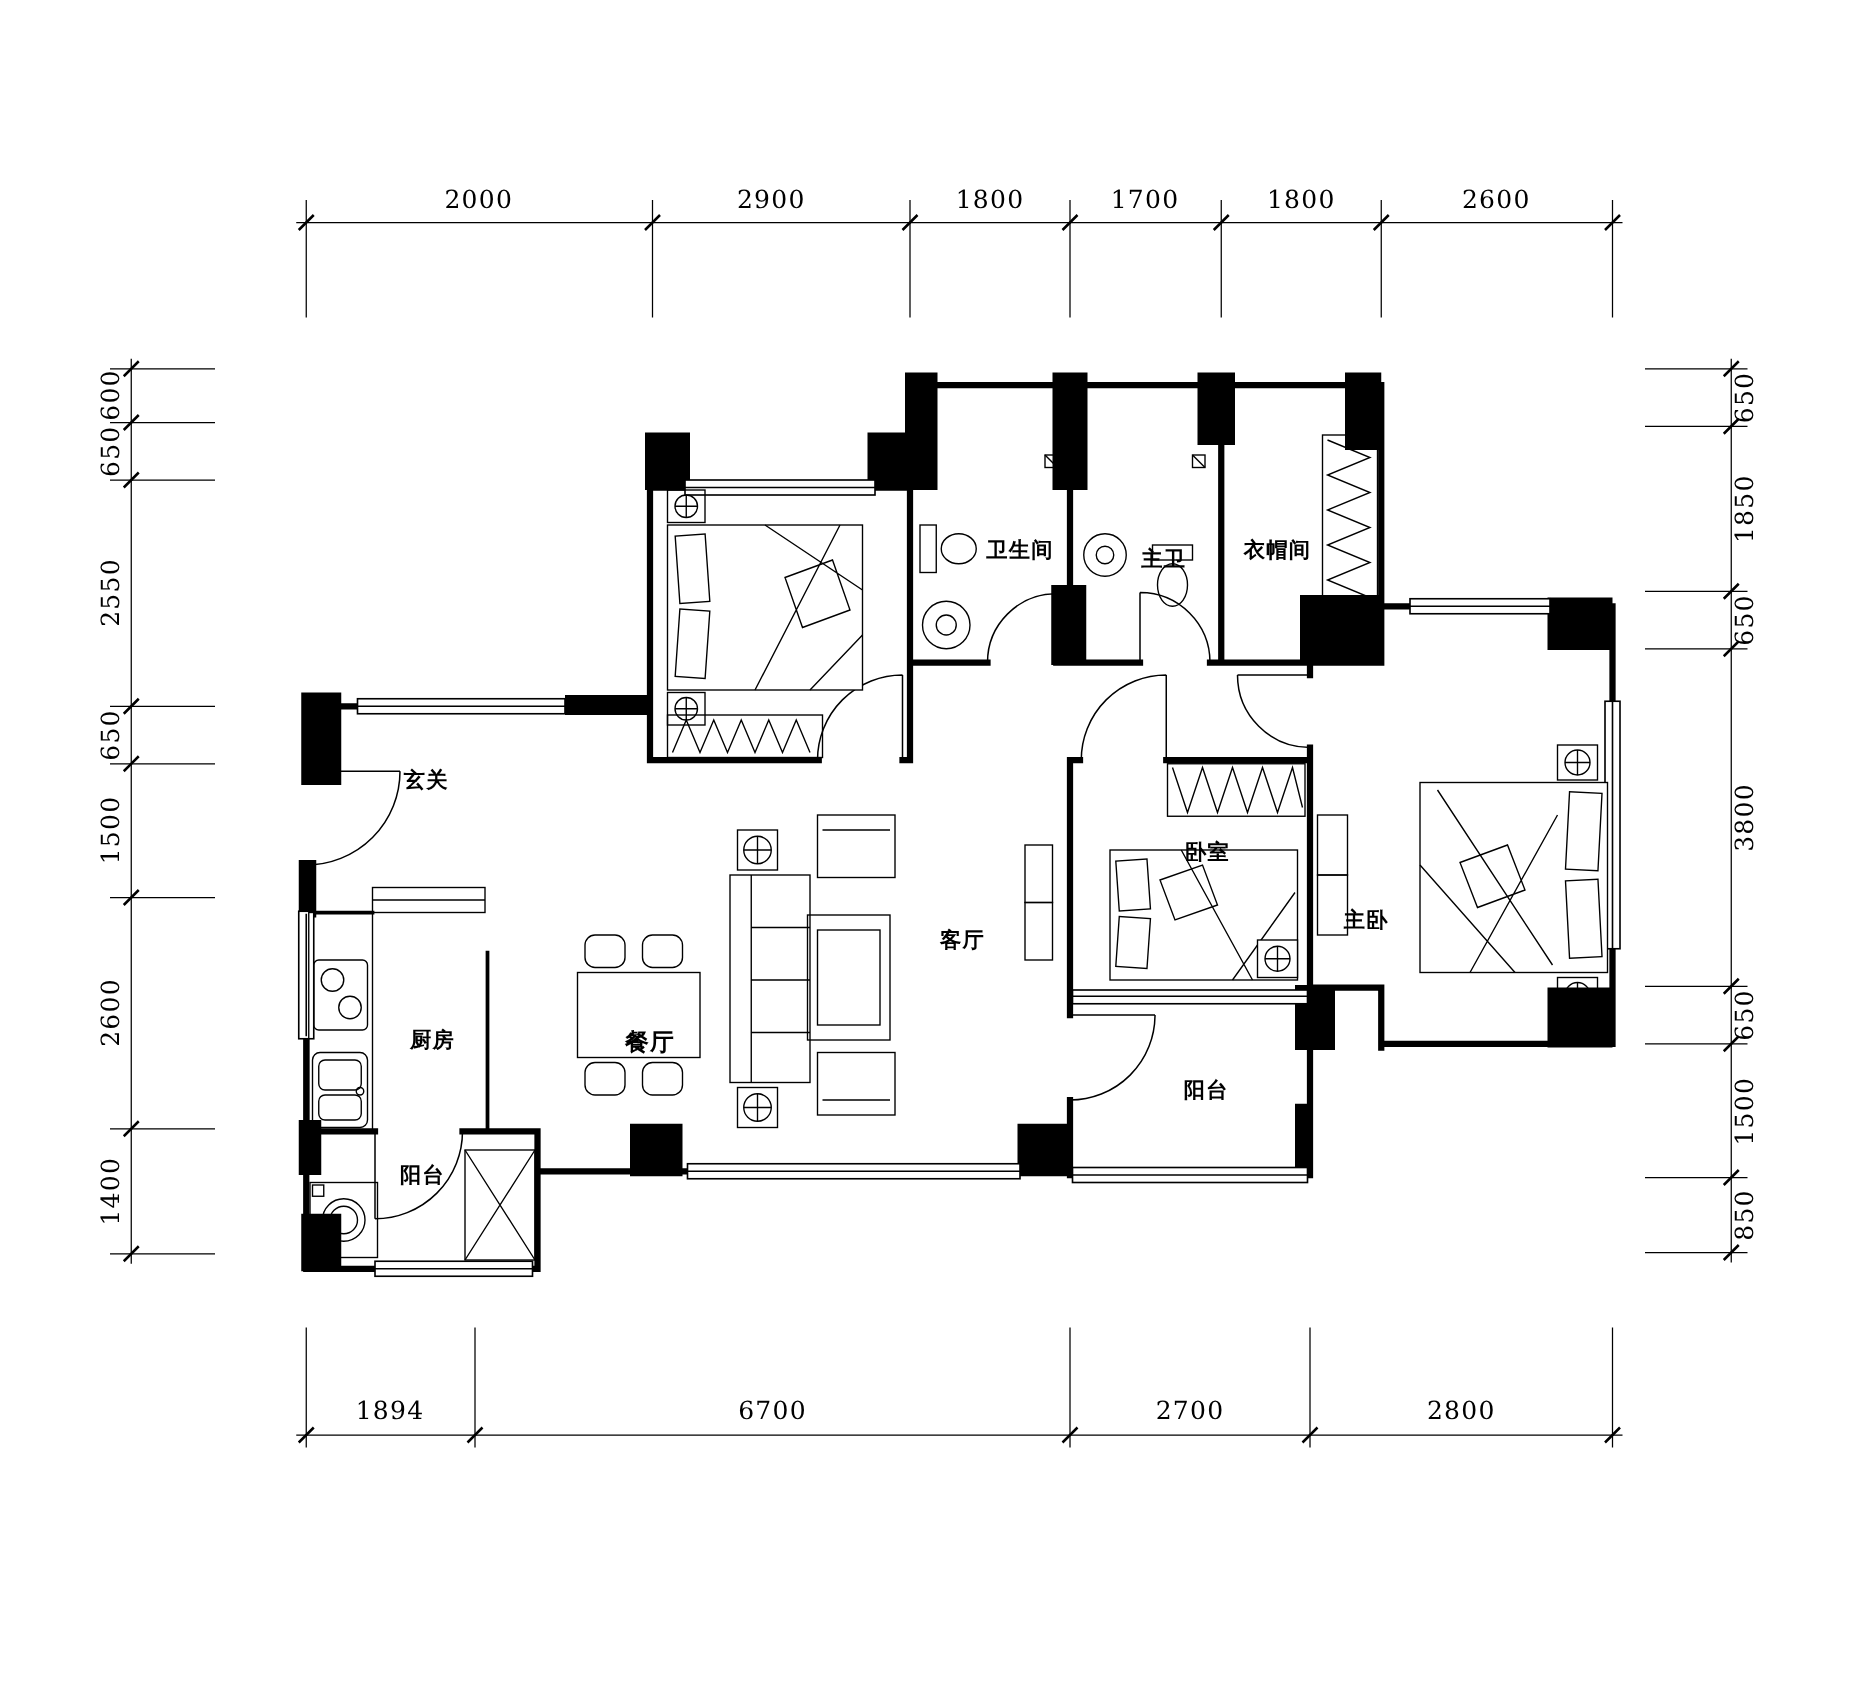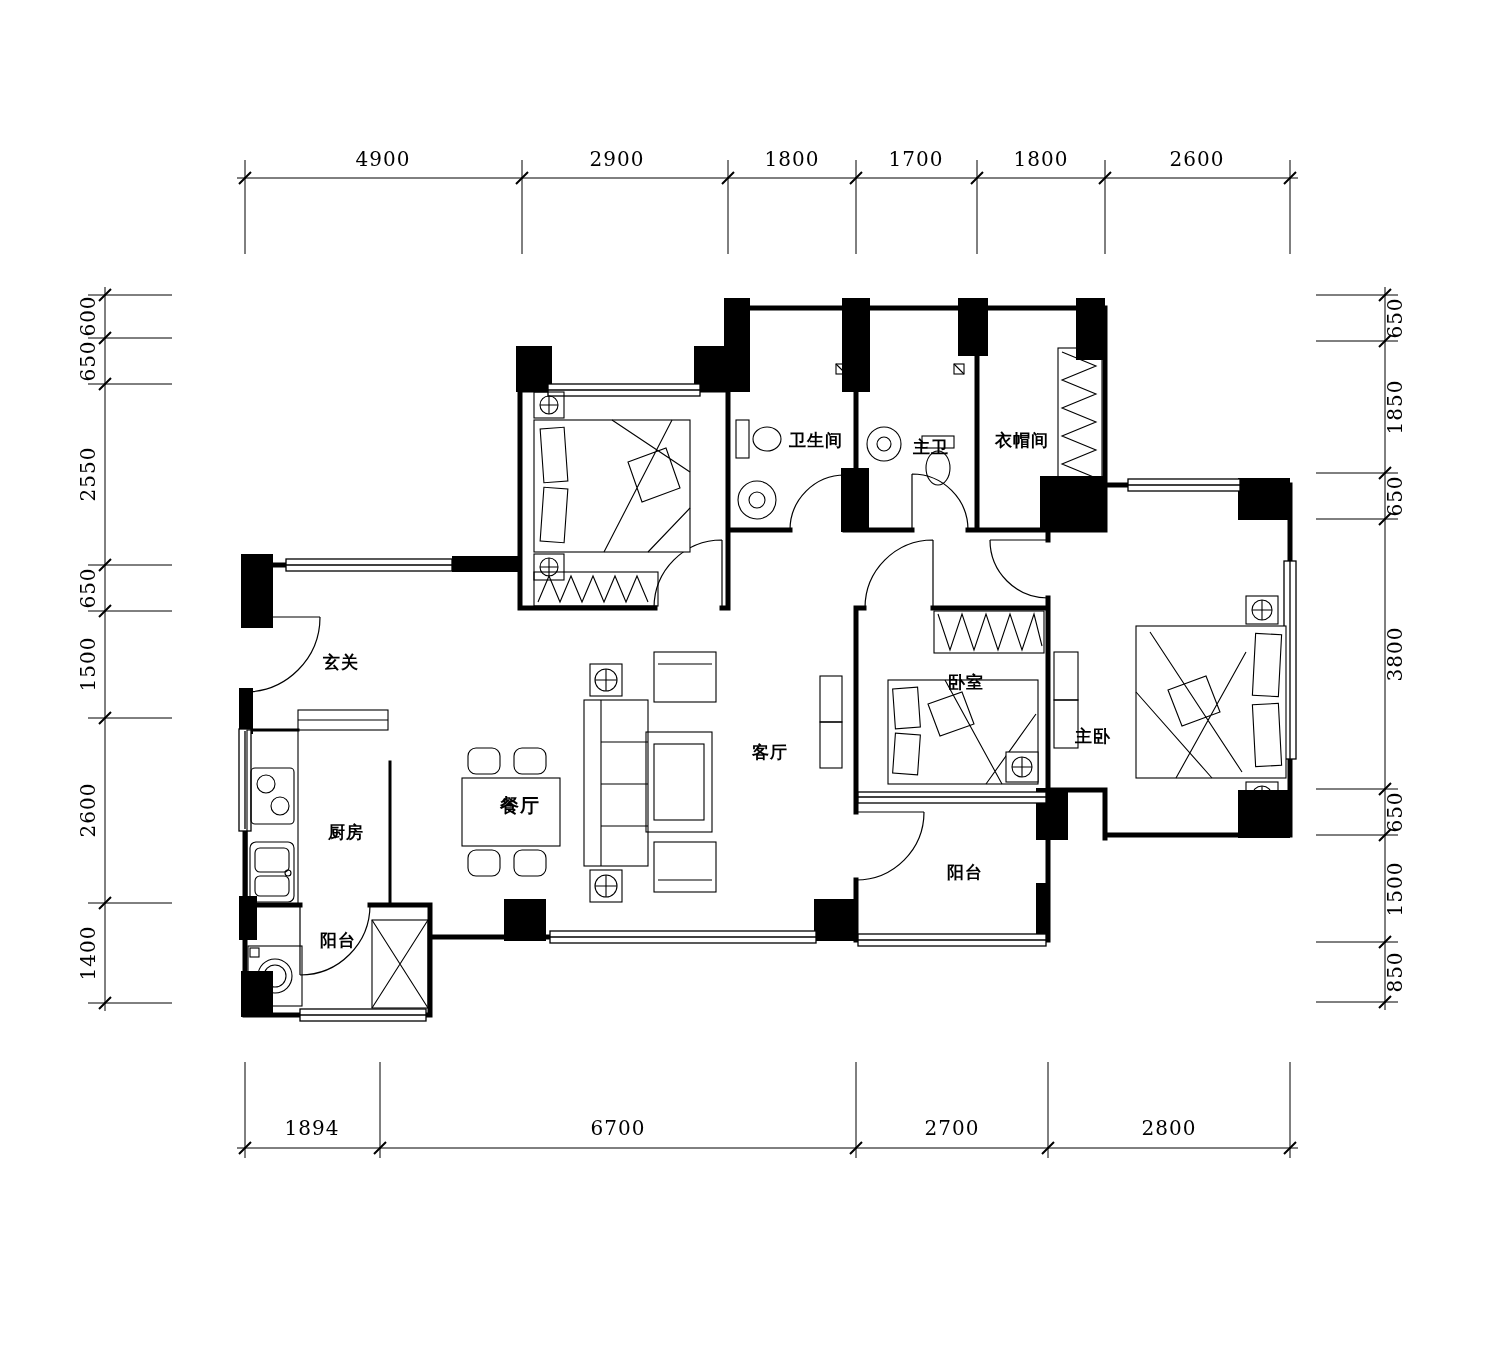--- a/index.html
+++ b/index.html
@@ -8,21 +8,21 @@
     width:1500px; height:1357px;
     font-family:"Liberation Sans", sans-serif;
     color:#000;
   }
   .canvas { position:relative; width:1500px; height:1357px; background:#fff; overflow:hidden; }
   .canvas svg { position:absolute; left:0; top:0; }
   .lbl { position:absolute; transform:translate(-50%,-50%); white-space:nowrap; color:#000; }
   .dim { font-family:"DejaVu Serif", serif; font-size:20px; letter-spacing:1px; }
   .dim.v { transform:translate(-50%,-50%) rotate(-90deg); }
   .room { font-family:Liberation Sans, sans-serif; font-size:17px; font-weight:bold; letter-spacing:1px; }
-  .room.big { font-size:19px; }
+  .room.big { font-size:19px;margin-top:28px; }
   .plan-title {
     position:absolute; left:752px; top:1243px;
     transform:translate(-50%,-50%);
     font-family:"DejaVu Serif", serif;
     font-size:60px; font-weight:bold; letter-spacing:8px;
   }
 </style>
 </head>
 <body>
 
@@ -269,21 +269,21 @@
           <circle cx="275" cy="976" r="11"></circle>
         <rect x="250" y="948" width="9" height="9"></rect>
       </g>
       <g>
         <rect x="372" y="920" width="56" height="88"></rect>
         <path d="M372,920 L428,1008 M428,920 L372,1008"></path>
       </g>
     </g>
   </svg>
 
-  <span class="lbl dim" style="left:383px;top:159px">4900</span>
+  <span class="lbl dim" style="left:383px;top:159px">2000</span>
   <span class="lbl dim" style="left:617px;top:159px">2900</span>
   <span class="lbl dim" style="left:792px;top:159px">1800</span>
   <span class="lbl dim" style="left:916px;top:159px">1700</span>
   <span class="lbl dim" style="left:1041px;top:159px">1800</span>
   <span class="lbl dim" style="left:1197px;top:159px">2600</span>
 
   <span class="lbl dim" style="left:312px;top:1128px">1894</span>
   <span class="lbl dim" style="left:618px;top:1128px">6700</span>
   <span class="lbl dim" style="left:952px;top:1128px">2700</span>
   <span class="lbl dim" style="left:1169px;top:1128px">2800</span>
@@ -300,21 +300,21 @@
   <span class="lbl dim v" style="left:1395px;top:407px">1850</span>
   <span class="lbl dim v" style="left:1395px;top:496px">650</span>
   <span class="lbl dim v" style="left:1395px;top:654px">3800</span>
   <span class="lbl dim v" style="left:1395px;top:812px">650</span>
   <span class="lbl dim v" style="left:1395px;top:889px">1500</span>
   <span class="lbl dim v" style="left:1395px;top:972px">850</span>
 
   <span class="lbl room" style="left:816px;top:440px">卫生间</span>
   <span class="lbl room" style="left:931px;top:447px">主卫</span>
   <span class="lbl room" style="left:1022px;top:440px">衣帽间</span>
-  <span class="lbl room" style="left:341px;top:662px">玄关</span>
+  <span class="lbl room" style="left:341px;top:624px">玄关</span>
   <span class="lbl room" style="left:346px;top:832px">厨房</span>
   <span class="lbl room" style="left:338px;top:940px">阳台</span>
   <span class="lbl room big" style="left:520px;top:806px">餐厅</span>
   <span class="lbl room" style="left:770px;top:752px">客厅</span>
   <span class="lbl room" style="left:966px;top:682px">卧室</span>
   <span class="lbl room" style="left:1093px;top:736px">主卧</span>
   <span class="lbl room" style="left:965px;top:872px">阳台</span>
 
 
 </div>

